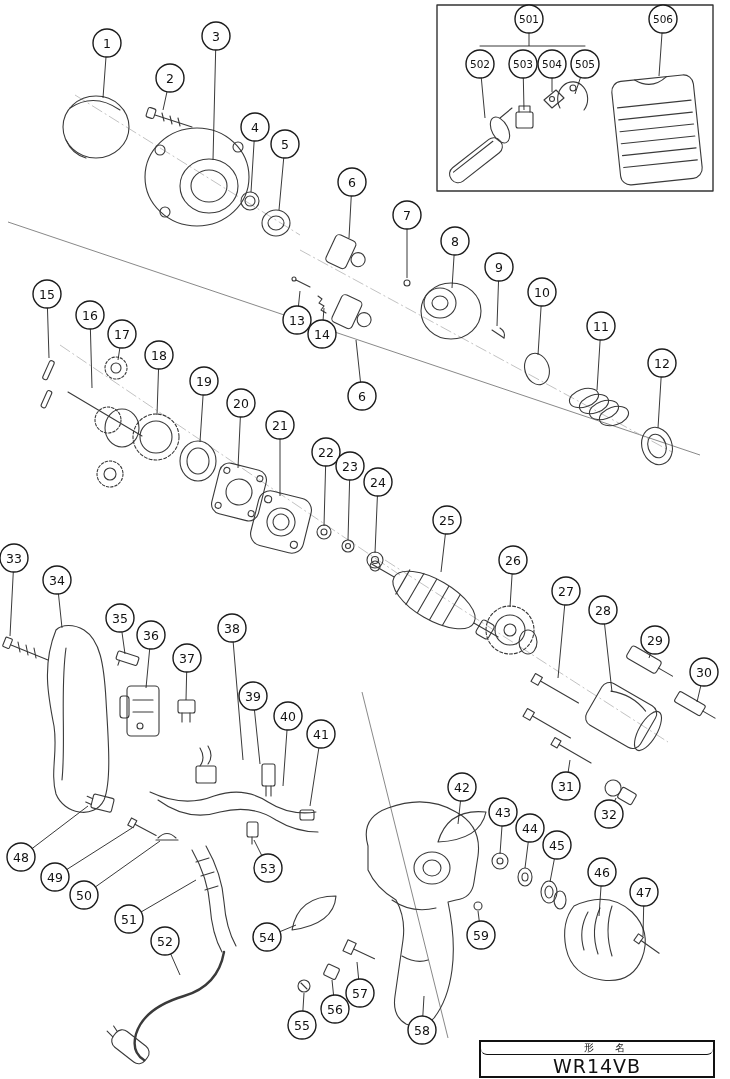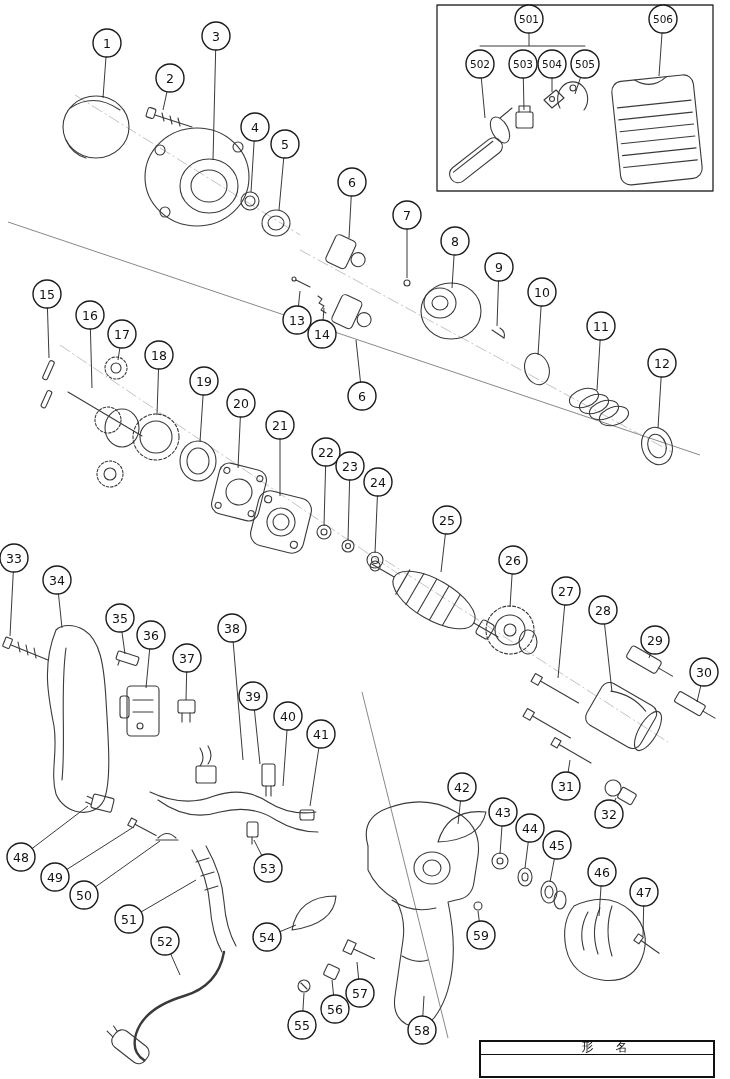--- a/index.html
+++ b/index.html
@@ -9,22 +9,22 @@
   .partgrp{fill:none;stroke:#3a3a3a;stroke-width:1.1;stroke-linecap:round;stroke-linejoin:round;}
   .axis{stroke:#a8a8a8;stroke-width:0.7;stroke-dasharray:12 3 2 3;fill:none;}
   .construction{stroke:#6a6a6a;stroke-width:0.8;}
   .leader{stroke:#222;stroke-width:0.9;fill:none;}
   .balloon{fill:#ffffff;stroke:#1b1b1b;stroke-width:1.4;}
   .callout-num{font-family:"DejaVu Sans",sans-serif;fill:#111;}
   .inset-frame{fill:#ffffff;stroke:#333;stroke-width:1.4;}
   .cord{stroke-width:2.4;}
   .titleblock{position:absolute;left:479px;top:1040px;width:236px;height:38px;border:2px solid #111;
     box-sizing:border-box;background:#fff;}
-  .titleblock .row1{height:12px;border-bottom:1px solid #111;font-size:12px;letter-spacing:9px;
-    text-align:center;line-height:11px;padding-left:24px;color:#111;}
+  .titleblock .row1{height:12px;border-bottom:1px solid #111;font-size:10px;letter-spacing:9px;
+    text-align:center;line-height:11px;padding-left:24px;color:#111;border-radius:6px;}
   .titleblock .row2{font-size:19px;line-height:23px;text-align:center;letter-spacing:1px;color:#111;}
 </style>
 </head>
 <body>
 
 <div class="stage">
 <svg width="730" height="1079" viewBox="0 0 730 1079">
 
   <g>
     <line class="construction" x1="8" y1="222" x2="700" y2="455"></line>
@@ -727,14 +727,15 @@
         <g>
           <line x1="663" y1="19" x2="659" y2="76" class="leader"></line>
           <circle cx="663" cy="19" r="14" class="balloon"></circle>
           <text x="663" y="22.8" text-anchor="middle" class="callout-num" font-size="10.5">506</text>
         </g>
       </g>
 </svg>
 
 <div class="titleblock">
   <div class="row1">形 名</div>
+  <div class="row2">WR14VB</div>
 </div>
 </div>
 
 </body></html>

